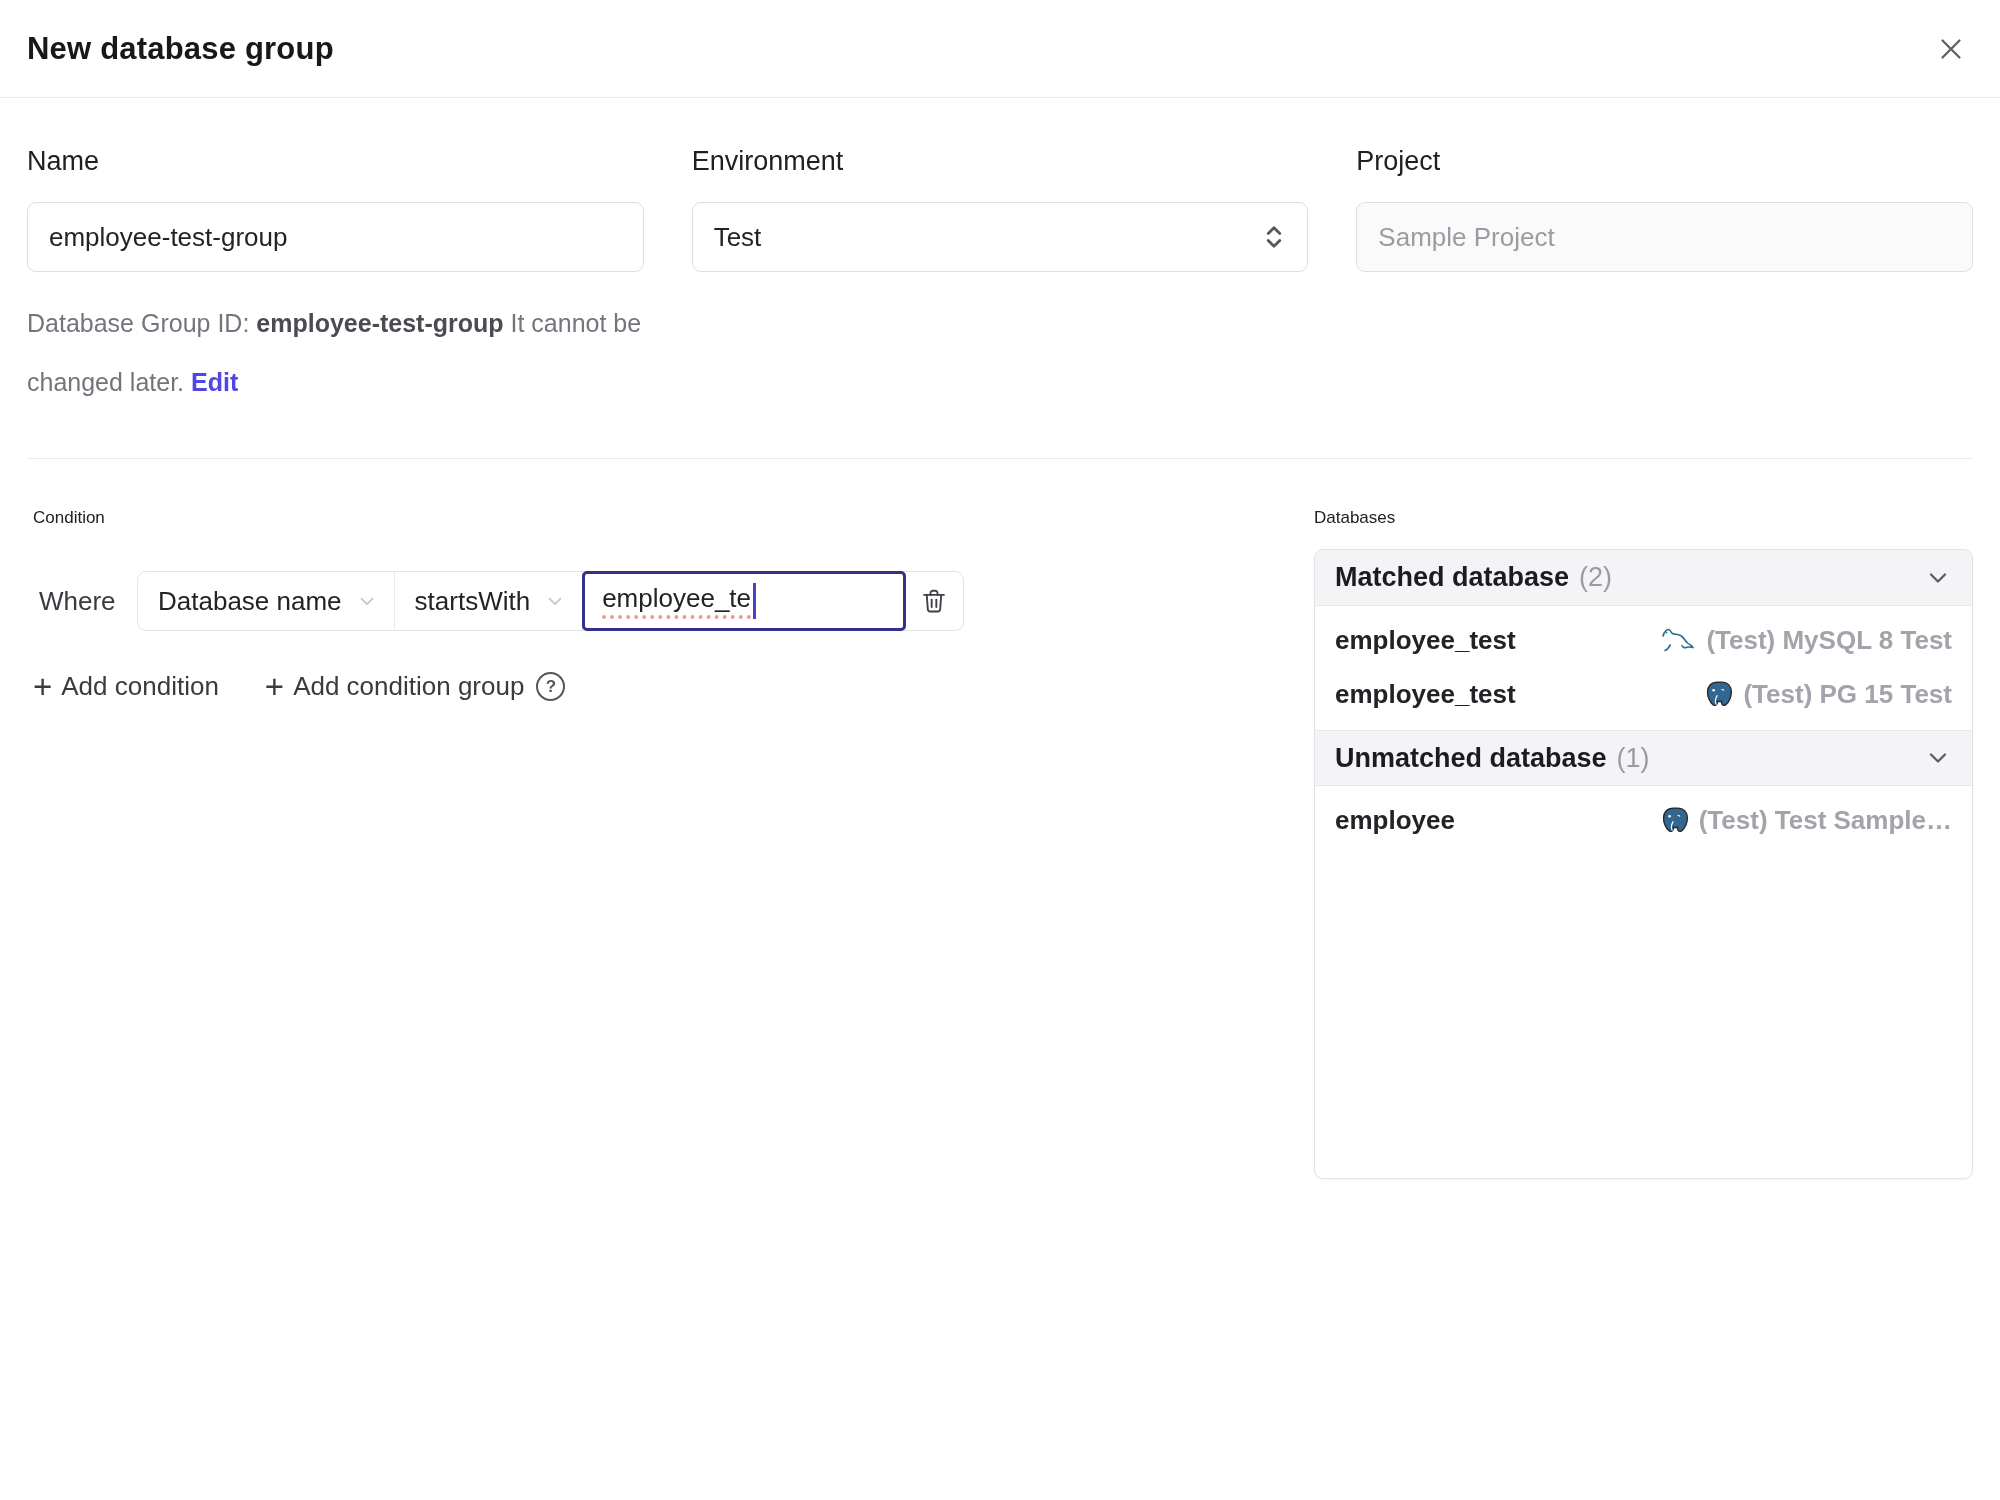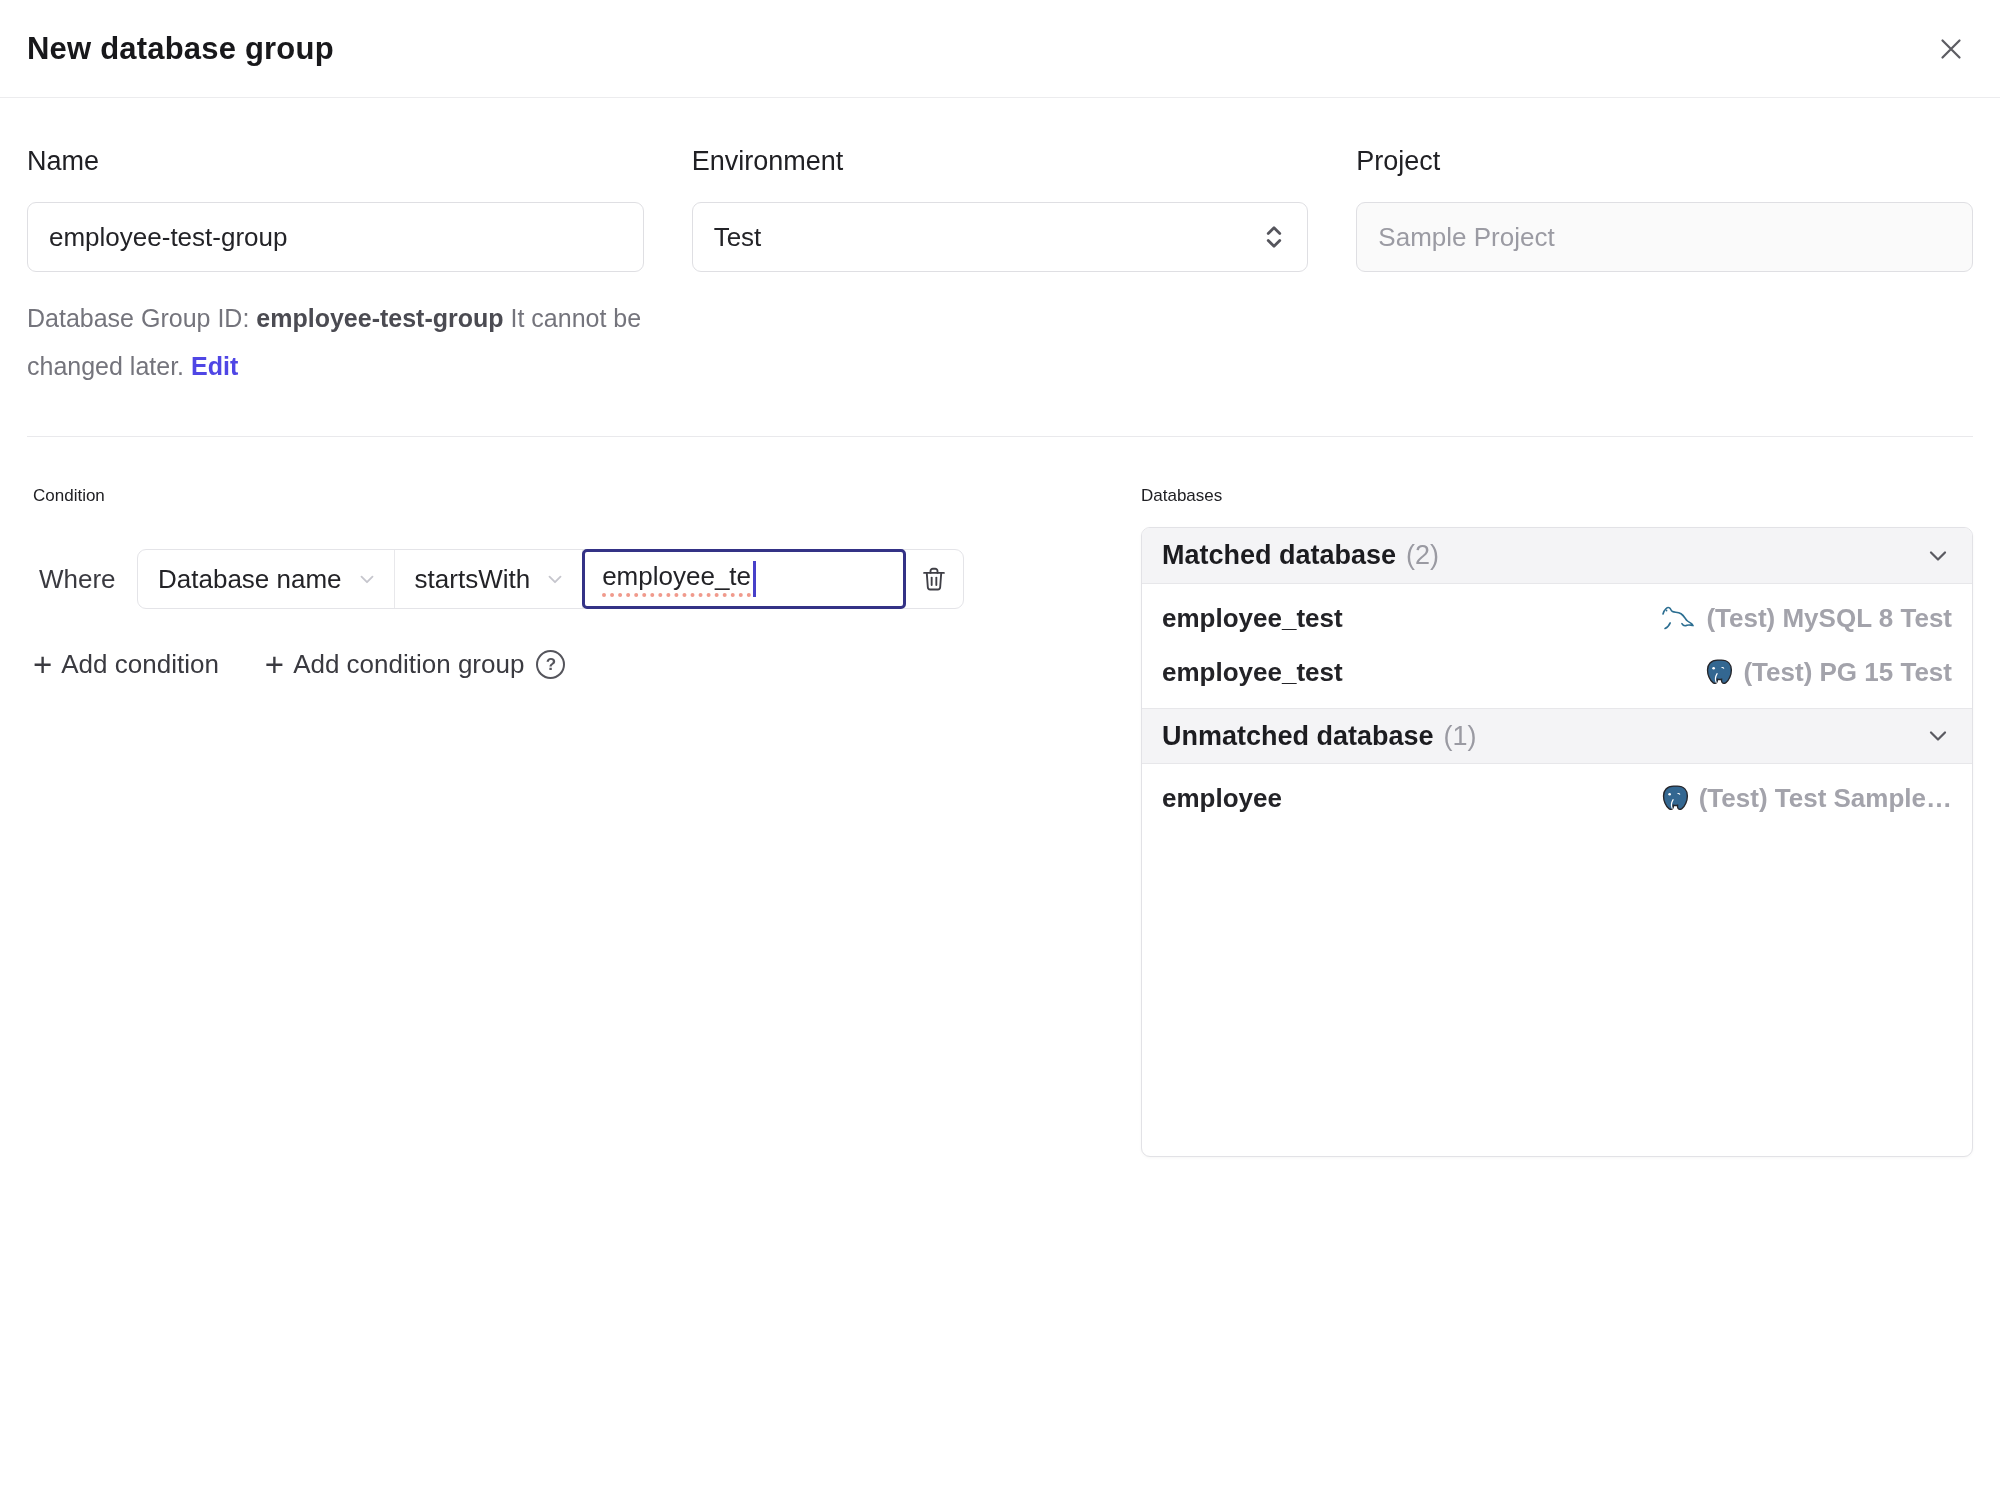--- a/index.html
+++ b/index.html
@@ -15,28 +15,28 @@
   .close-btn{background:none;border:none;padding:4px;cursor:pointer;display:flex;}
   
   .form-grid{display:grid;grid-template-columns:1fr 1fr 1fr;gap:48px;padding:44px 27px 0;}
   .field-label{font-size:27px;font-weight:500;color:#202024;line-height:38px;}
   .control{margin-top:22px;height:70px;border:1px solid #dfdfe3;border-radius:9px;
     display:flex;align-items:center;padding:0 21px;font-size:26px;color:#232327;
     background:#fff;box-sizing:border-box;width:100%;}
   input.control{outline:none;font-family:"Liberation Sans", sans-serif;}
   .select-control{justify-content:space-between;cursor:pointer;}
   .project-control{background:#fafafa;color:#9b9ba3;cursor:default;}
-  .id-hint{padding:0 27px;margin-top:22px;max-width:648px;font-size:25px;line-height:48px;color:#74747c;}
+  .id-hint{padding:0 27px;margin-top:22px;max-width:648px;font-size:25px;line-height:59px;color:#74747c;}
   .id-bold{color:#4b4b52;font-weight:700;}
   .edit-link{color:#4f46e5;font-weight:700;cursor:pointer;}
   .divider{border:none;border-top:1px solid #e9e9ec;margin:46px 27px 0;}
   
   .main{display:flex;padding:42px 27px 0;box-sizing:border-box;}
   .left-col{flex:1;min-width:0;}
-  .right-col{width:832px;flex:none;}
+  .right-col{width:659px;flex:none;}
   .section-heading{font-size:17px;font-weight:400;color:#202024;line-height:34px;margin-left:6px;}
   
   .cond-row{margin-top:36px;display:flex;align-items:center;}
   .where-label{font-size:26px;color:#3a3a40;width:110px;padding-left:12px;box-sizing:border-box;flex:none;}
   .cond-group{display:flex;align-items:stretch;border:1px solid #e4e4e8;border-radius:9px;height:60px;box-sizing:border-box;background:#fff;}
   .seg{display:flex;align-items:center;gap:14px;padding:0 16px 0 20px;font-size:26px;color:#232327;
     border-right:1px solid #e8e8eb;cursor:pointer;white-space:nowrap;}
   .value-wrap{width:324px;border:3px solid #343286;border-radius:5px;margin:-1px;display:flex;
     align-items:center;padding:0 17px;box-sizing:border-box;background:#fff;position:relative;z-index:1;cursor:text;}
   .value-text{font-size:26px;color:#232327;border-bottom:4px dotted #f09a8c;padding-bottom:1px;white-space:pre;}

